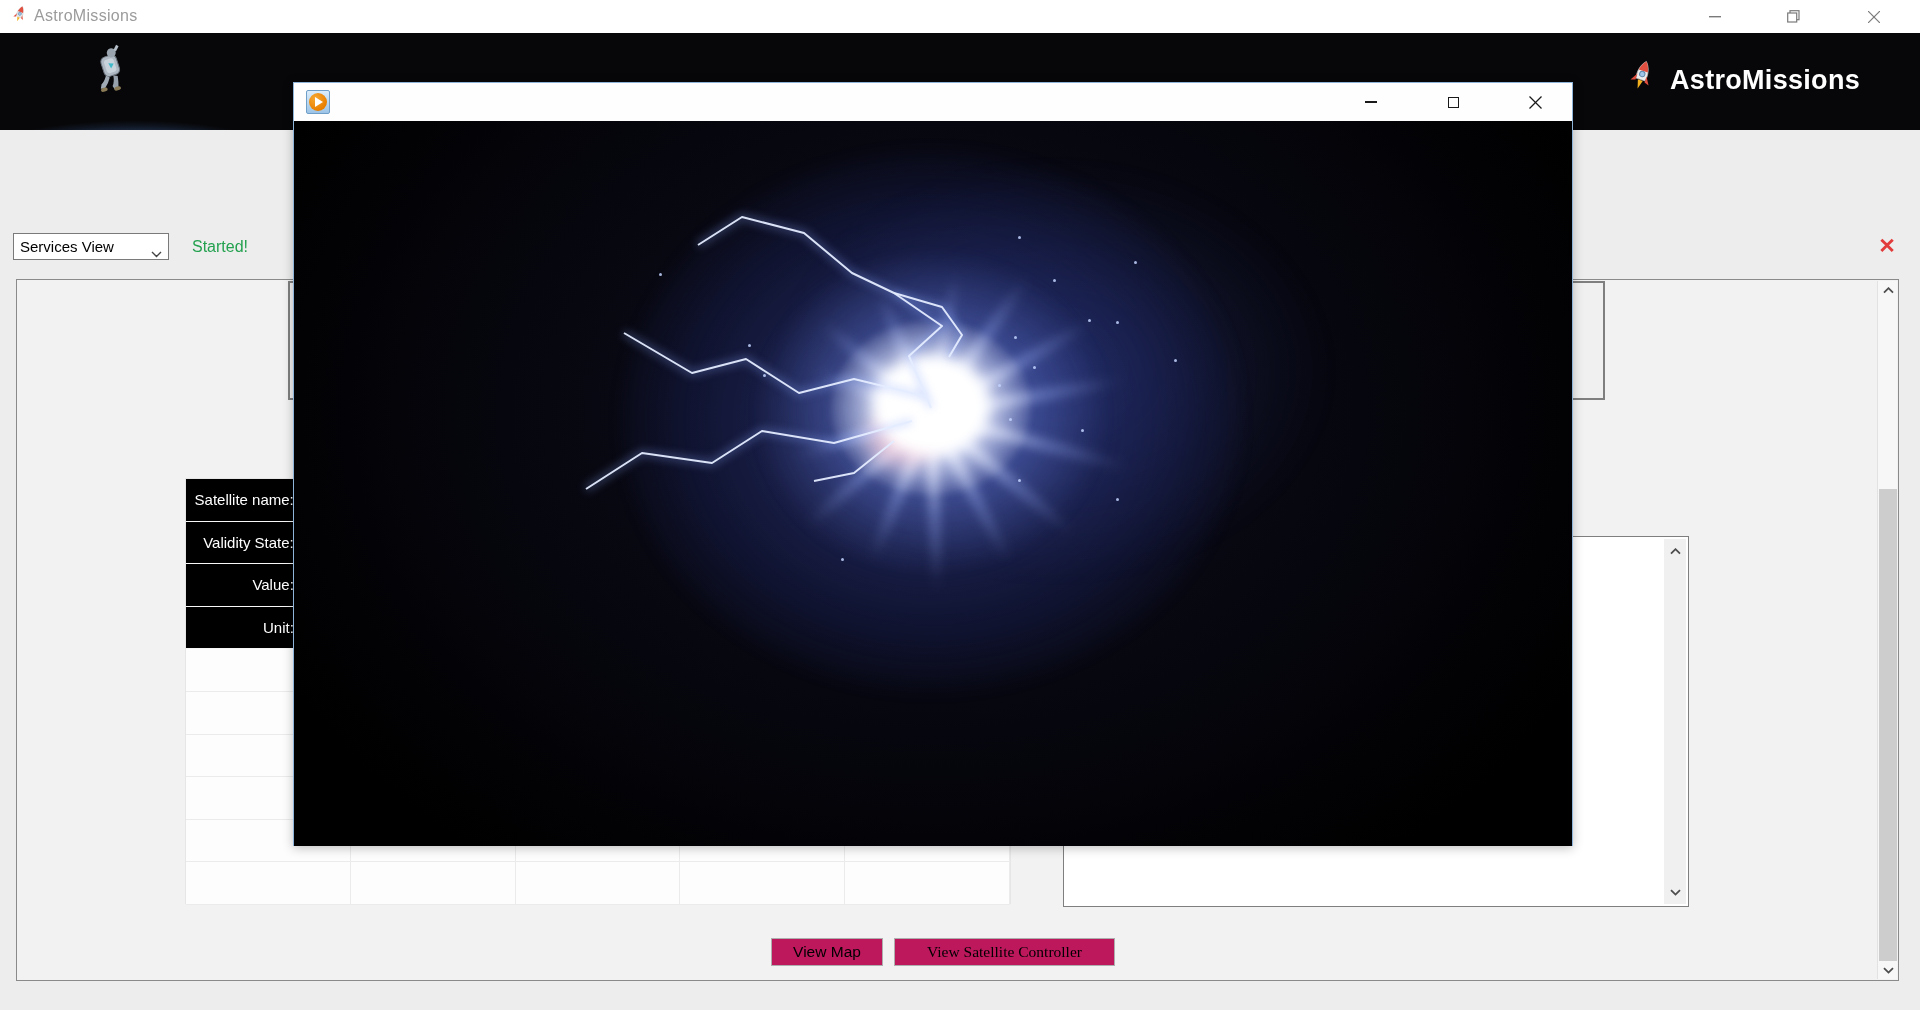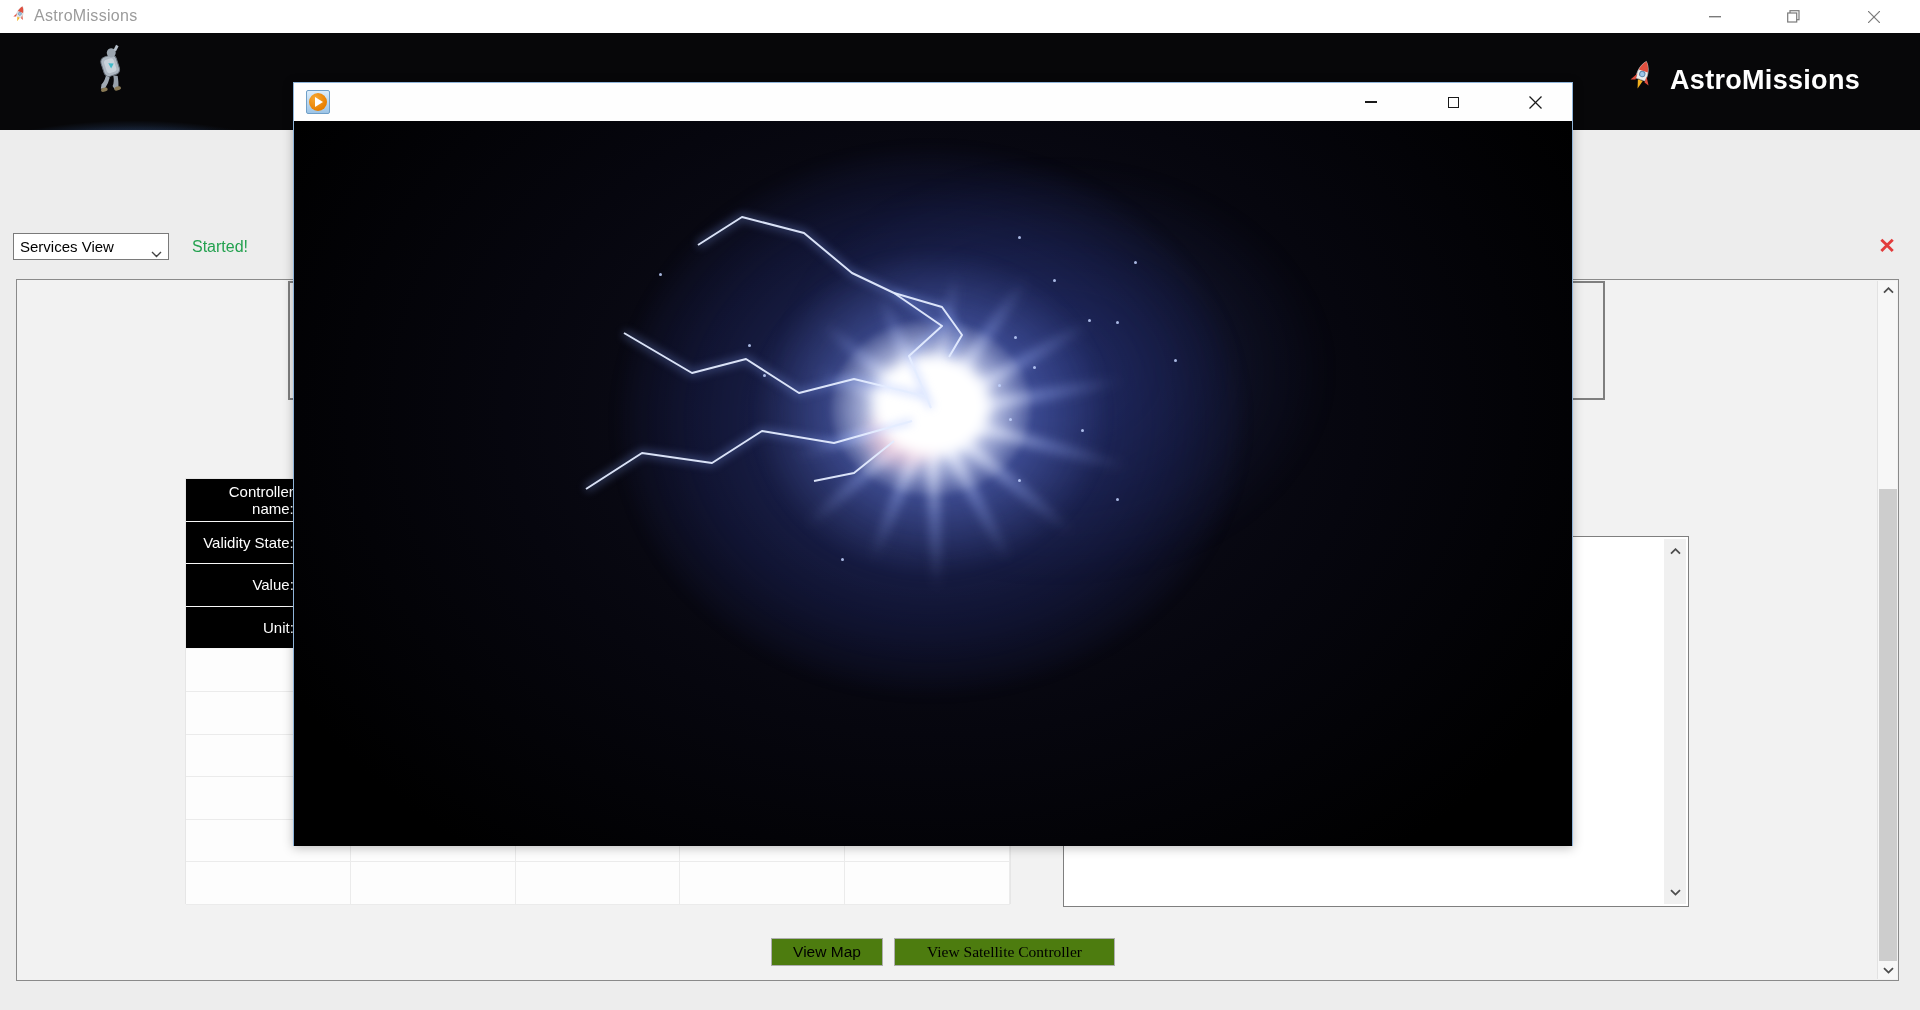--- a/index.html
+++ b/index.html
@@ -53,21 +53,21 @@
   .ptable .label-cell { background:#000000; color:#ffffff; font-size:15px; text-align:right; padding-right:57px;
     display:flex; align-items:center; justify-content:flex-end; border-bottom:1px solid #f7f7f7; border-right:none; }
 
   
   .inner-panel { position:absolute; left:1046px; top:256px; width:626px; height:371px; background:#ffffff; border:1px solid #7f7f7f; }
   .inner-scroll { position:absolute; top:2px; right:2px; bottom:2px; width:22px; background:#f0f0f0; }
   .inner-scroll .sb-btn { position:absolute; left:0; width:22px; height:20px; display:flex; align-items:center; justify-content:center; }
   .inner-scroll .sb-up { top:2px; } .inner-scroll .sb-down { bottom:2px; }
 
   
-  .footer-btn { position:absolute; top:658px; height:28px; background:#4d7c0f; border:1px solid #aeaeae;
+  .footer-btn { position:absolute; top:658px; height:28px; background:#be185d; border:1px solid #aeaeae;
     font-family:"Liberation Sans",sans-serif; font-size:15.5px; color:#000; display:flex; align-items:center; justify-content:center; cursor:pointer; }
   .btn-map { left:754px; width:112px; }
   .btn-sat { left:877px; width:221px;font-family:Liberation Serif, serif; }
 
   
   .modal { position:absolute; left:293px; top:82px; width:1280px; height:764px; background:#ffffff;
     border:1px solid #8fb4d9; z-index:20; box-shadow:0 2px 10px rgba(0,0,0,.25); }
   .modal-titlebar { position:absolute; left:0; top:0; width:100%; height:38px; background:#fefefe; }
   .modal-icon { position:absolute; left:12px; top:7px; width:24px; height:24px; border:1px solid #6f9fc8; border-radius:2px;
     background:linear-gradient(180deg,#dcedfb,#9cc4e6); display:flex; align-items:center; justify-content:center; }
@@ -175,21 +175,21 @@
       </svg>
   </span>
 </div>
 <span class="status-started" style="color:#23a14f;">Started!</span>
 <div class="red-close" style="color:#e23b3b;">✕</div>
 
 <div class="outer-panel">
   <div class="group-box"></div>
 
   <div class="ptable" id="ptable">
-      <div class="cell label-cell">Controller name:</div>
+      <div class="cell label-cell">Satellite name:</div>
       <div class="cell"></div>
       <div class="cell"></div>
       <div class="cell"></div>
       <div class="cell"></div>
       <div class="cell label-cell">Validity State:</div>
       <div class="cell"></div>
       <div class="cell"></div>
       <div class="cell"></div>
       <div class="cell"></div>
       <div class="cell label-cell">Value:</div>

